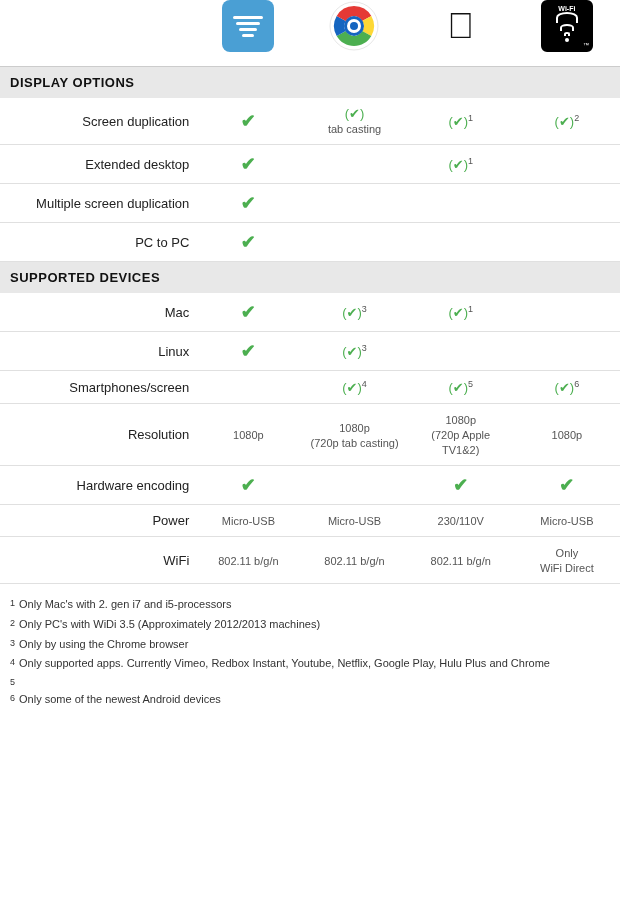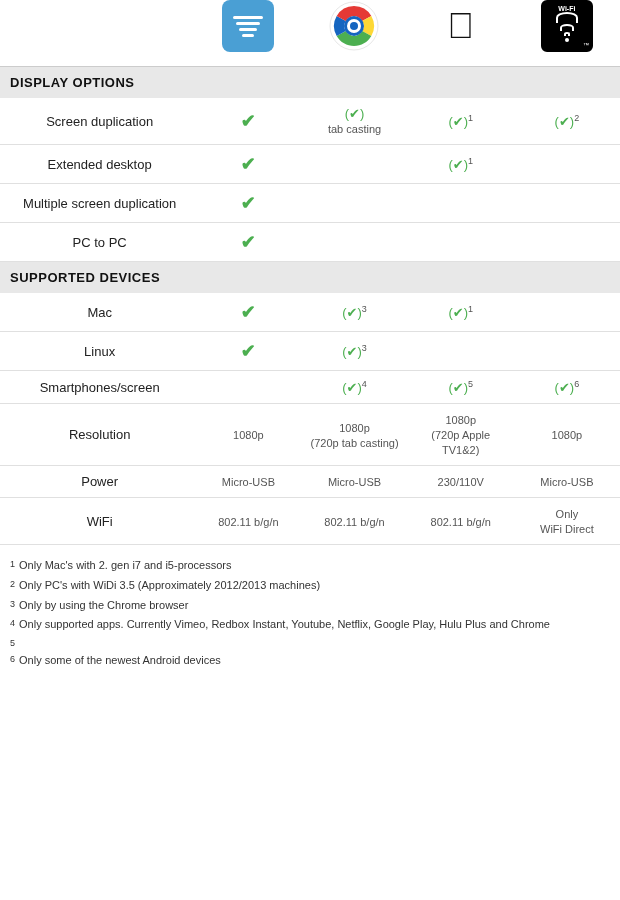--- a/index.html
+++ b/index.html
@@ -126,21 +126,21 @@
       margin-left: 46px;
     }
 
     .data-row td {
       border-bottom: 1px solid #e0e0e0;
       padding: 8px 6px;
       vertical-align: middle;
       text-align: center;
     }
     .data-row td:first-child {
-      text-align: center;
+      text-align: right;
       padding-left: 10px;
       width: 195px;
       font-size: 13px;
       color: #222;
     }
 
     .check {
       color: #4caf50;
       font-size: 18px;
       font-weight: bold;
@@ -312,20 +312,27 @@
         <td><span class="partial-check">(✔)</span><sup class="sup-note">6</sup></td>
       </tr>
       <tr class="data-row">
         <td>Resolution</td>
         <td><span class="small-text">1080p</span></td>
         <td><span class="small-text">1080p</span><br><span class="small-text">(720p tab casting)</span></td>
         <td><span class="small-text">1080p</span><br><span class="small-text">(720p Apple TV1&amp;2)</span></td>
         <td><span class="small-text">1080p</span></td>
       </tr>
       <tr class="data-row">
+        <td>Hardware encoding</td>
+        <td><span class="check">✔</span></td>
+        <td></td>
+        <td><span class="check">✔</span></td>
+        <td><span class="check">✔</span></td>
+      </tr>
+      <tr class="data-row">
         <td>Power</td>
         <td><span class="small-text">Micro-USB</span></td>
         <td><span class="small-text">Micro-USB</span></td>
         <td><span class="small-text">230/110V</span></td>
         <td><span class="small-text">Micro-USB</span></td>
       </tr>
       <tr class="data-row">
         <td>WiFi</td>
         <td><span class="small-text">802.11 b/g/n</span></td>
         <td><span class="small-text">802.11 b/g/n</span></td>

